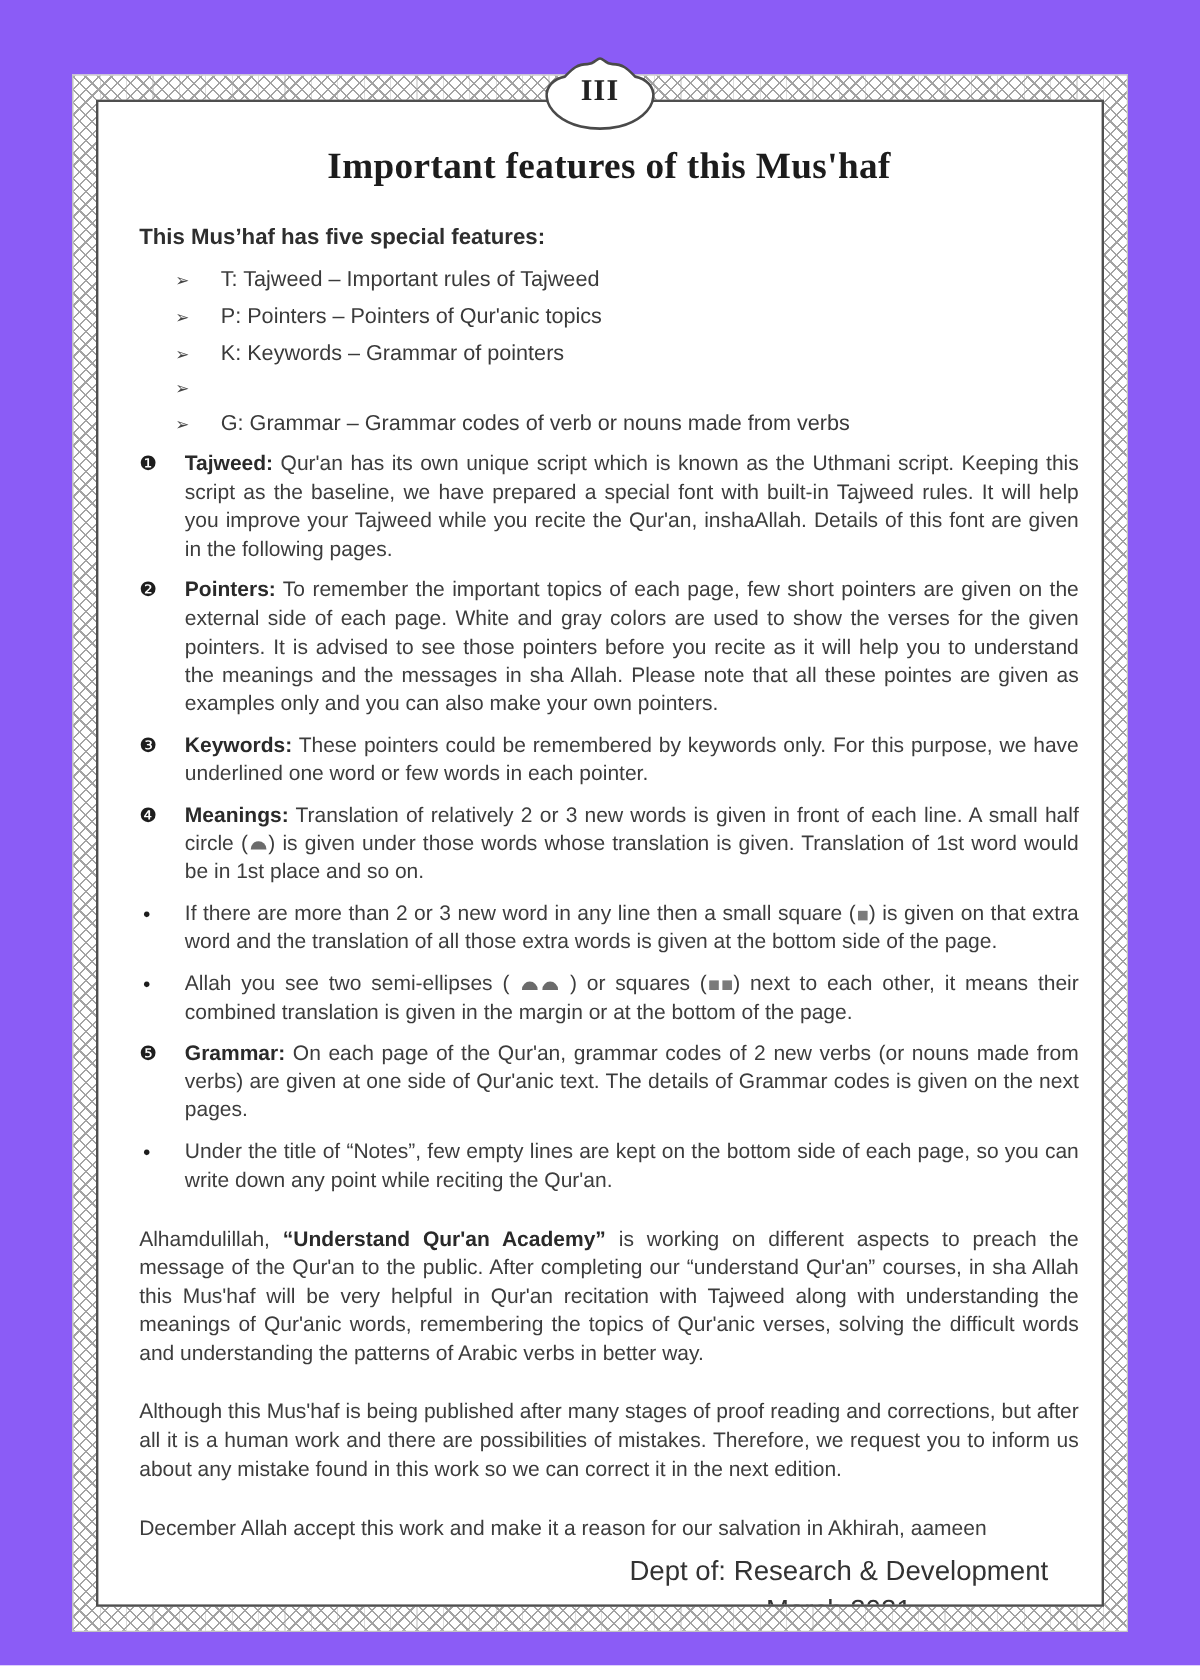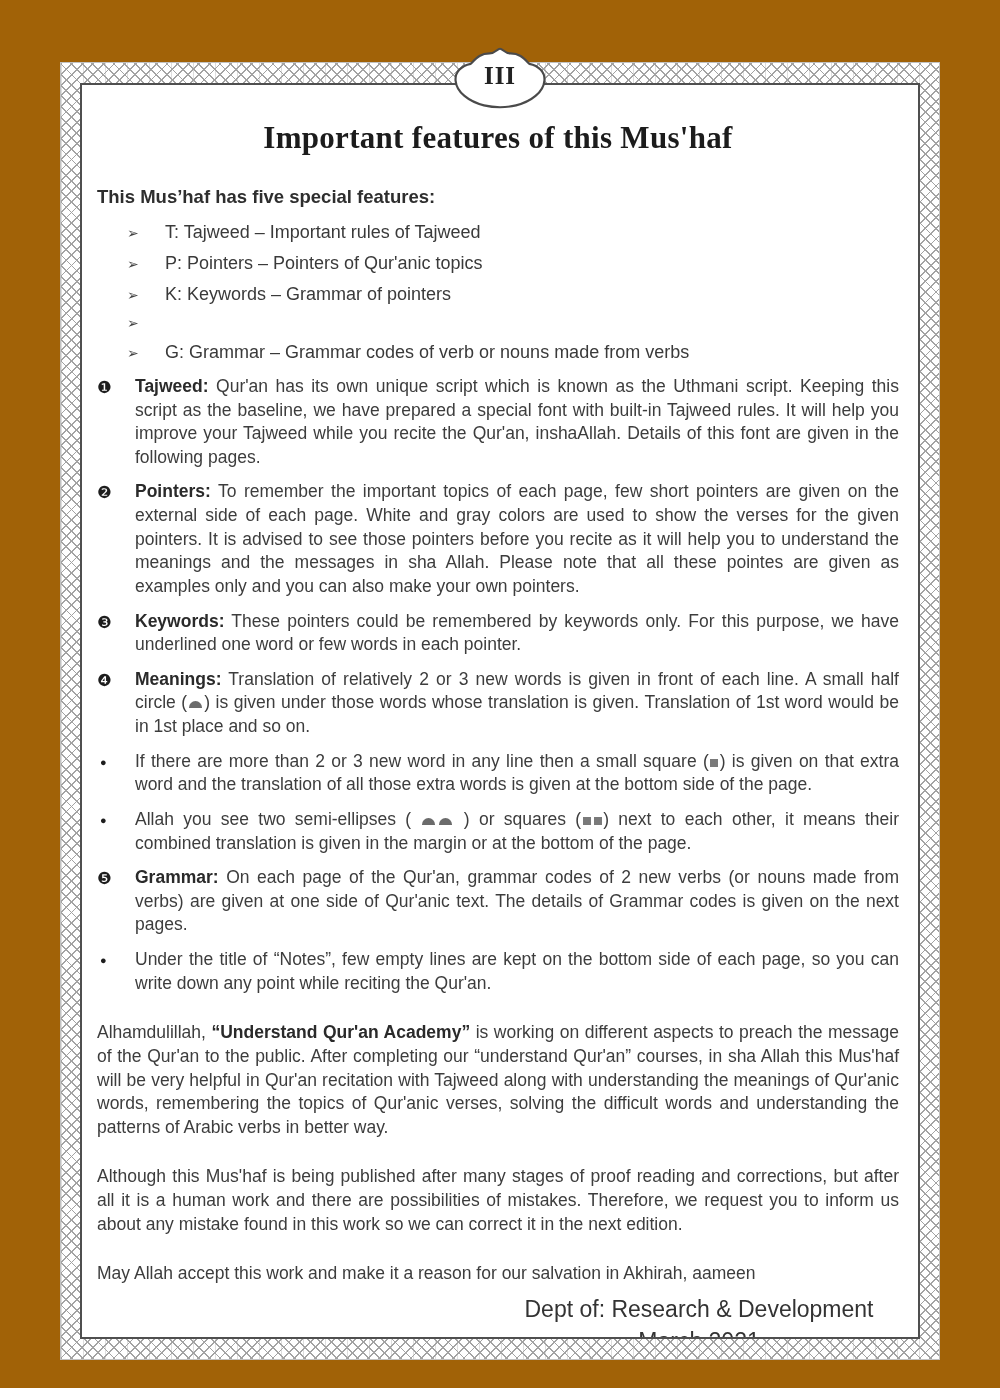--- a/index.html
+++ b/index.html
@@ -1,21 +1,21 @@
 <!DOCTYPE html>
 <html><head>
 <meta charset="utf-8">
 <style>
   * { margin: 0; padding: 0; box-sizing: border-box; }
   html, body { background: #ffffff; }
   .page {
     position: relative;
     width: 1000px;
     height: 1388px;
-    background: #a16207;
+    background: #8b5cf6;
     font-family: "Liberation Sans", sans-serif;
     color: #3d3d3d;
   }
   
   .frame {
     position: absolute;
     left: 60px;
     top: 62px;
     width: 880px;
     height: 1298px;
@@ -25,21 +25,21 @@
       repeating-linear-gradient(45deg,  #a3a3a3 0, #a3a3a3 1.3px, transparent 1.3px, transparent 7.5px),
       repeating-linear-gradient(135deg, #a3a3a3 0, #a3a3a3 1.3px, transparent 1.3px, transparent 7.5px),
       repeating-linear-gradient(90deg,  #dedede 0 1px, transparent 1px 22px),
       #ffffff;
   }
   .content {
     width: 100%;
     height: 100%;
     background: #ffffff;
     border: 2px solid #4f4f4f;
-    padding: 14px 19px 0 15px;
+    padding: 14px 19px 0 34px;
     overflow: hidden;
     font-size: 17.5px;
     line-height: 1.35;
   }
   
   .badge {
     position: absolute;
     left: 50%;
     top: 44px;
     transform: translateX(-50%);
@@ -214,21 +214,21 @@
 
       <div class="bullet-item">
         <span class="bullet-marker">●</span>
         <p>Under the title of “Notes”, few empty lines are kept on the bottom side of each page, so you can write down any point while reciting the Qur'an.</p>
       </div>
 
       <p class="closing"><span>Alhamdulillah, </span><b>“Understand Qur'an Academy”</b><span> is working on different aspects to preach the message of the Qur'an to the public. After completing our “understand Qur'an” courses, in sha Allah this Mus'haf will be very helpful in Qur'an recitation with Tajweed along with understanding the meanings of Qur'anic words, remembering the topics of Qur'anic verses, solving the difficult words and understanding the patterns of Arabic verbs in better way.</span></p>
 
       <p class="closing">Although this Mus'haf is being published after many stages of proof reading and corrections, but after all it is a human work and there are possibilities of mistakes. Therefore, we request you to inform us about any mistake found in this work so we can correct it in the next edition.</p>
 
-      <p class="closing last">May Allah accept this work and make it a reason for our salvation in Akhirah, aameen</p>
+      <p class="closing last">December Allah accept this work and make it a reason for our salvation in Akhirah, aameen</p>
 
       <div class="footer">
         <div>Dept of: Research &amp; Development</div>
         <div>March 2021</div>
 
       </div>
 
     </div>
   </div>
 </div>

